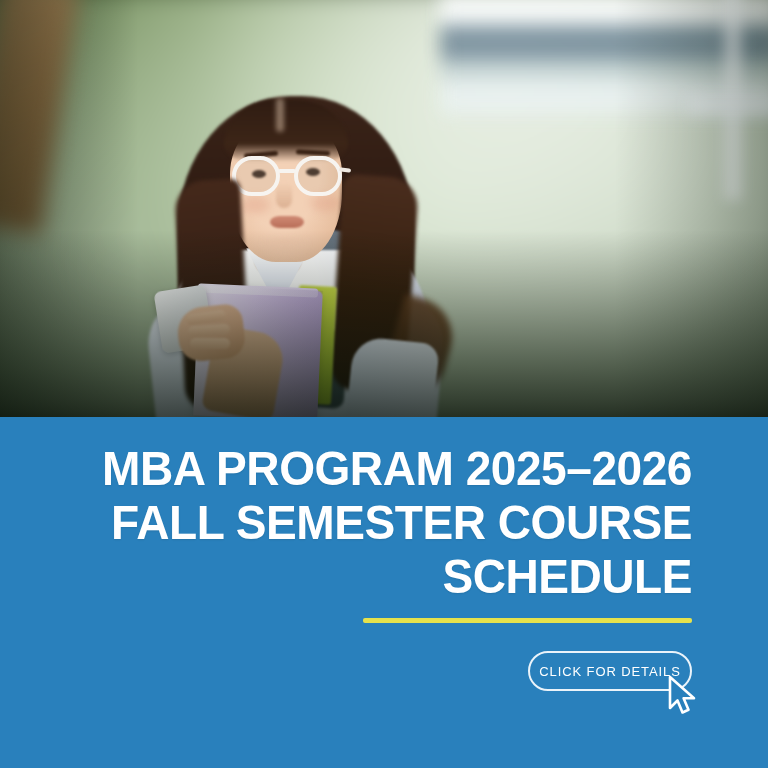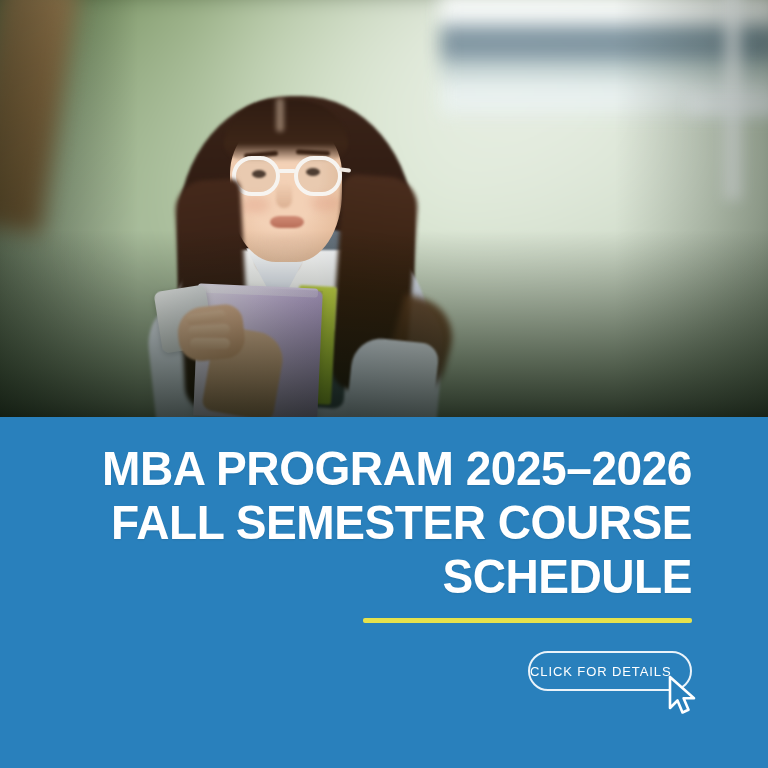--- a/index.html
+++ b/index.html
@@ -383,21 +383,21 @@
 
   .cta {
     position:absolute;
     left:528px; top:234px;
     width:164px; height:40px;
     border:2px solid #eaf3fa;
     border-radius:20px;
     background:transparent;
     display:flex;
     align-items:center;
-    justify-content:flex-start;
+    justify-content:center;
     cursor:pointer;
   }
   .cta-label {
     color:#ffffff;
     font-family:"Liberation Sans", sans-serif;
     font-size:13px;
     font-weight:normal;
     letter-spacing:0.9px;
     text-transform:uppercase;
     white-space:nowrap;

